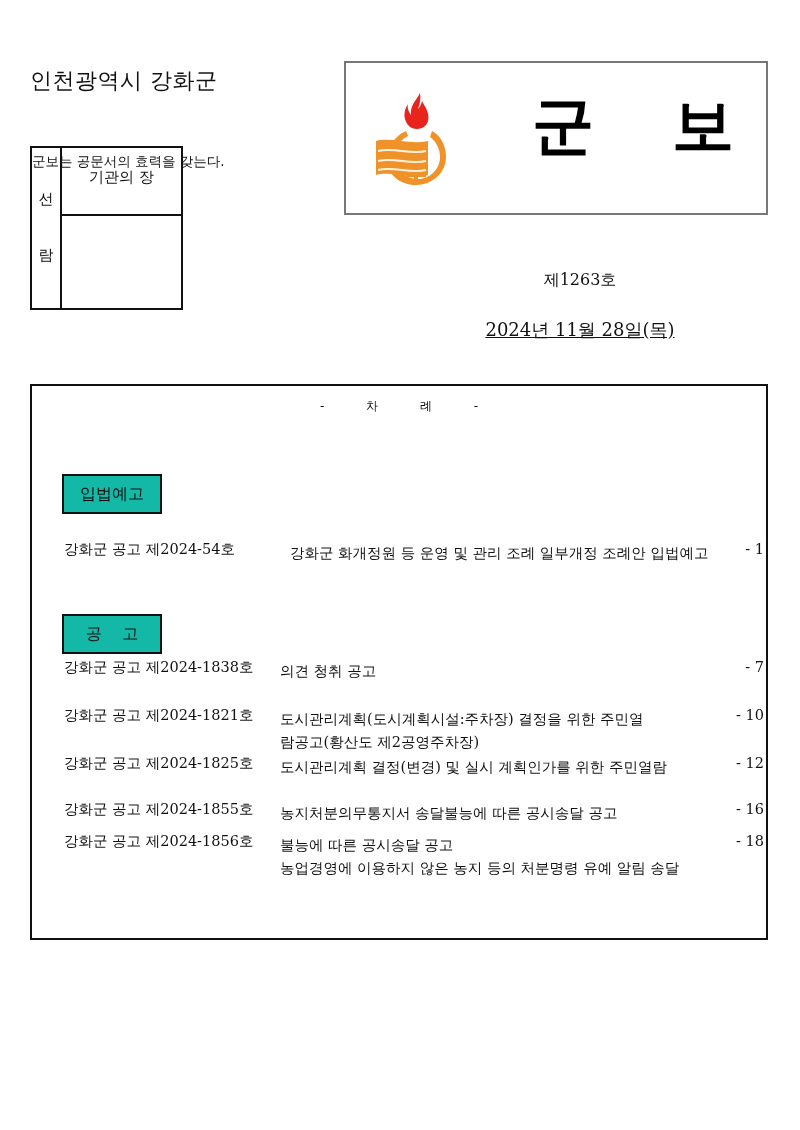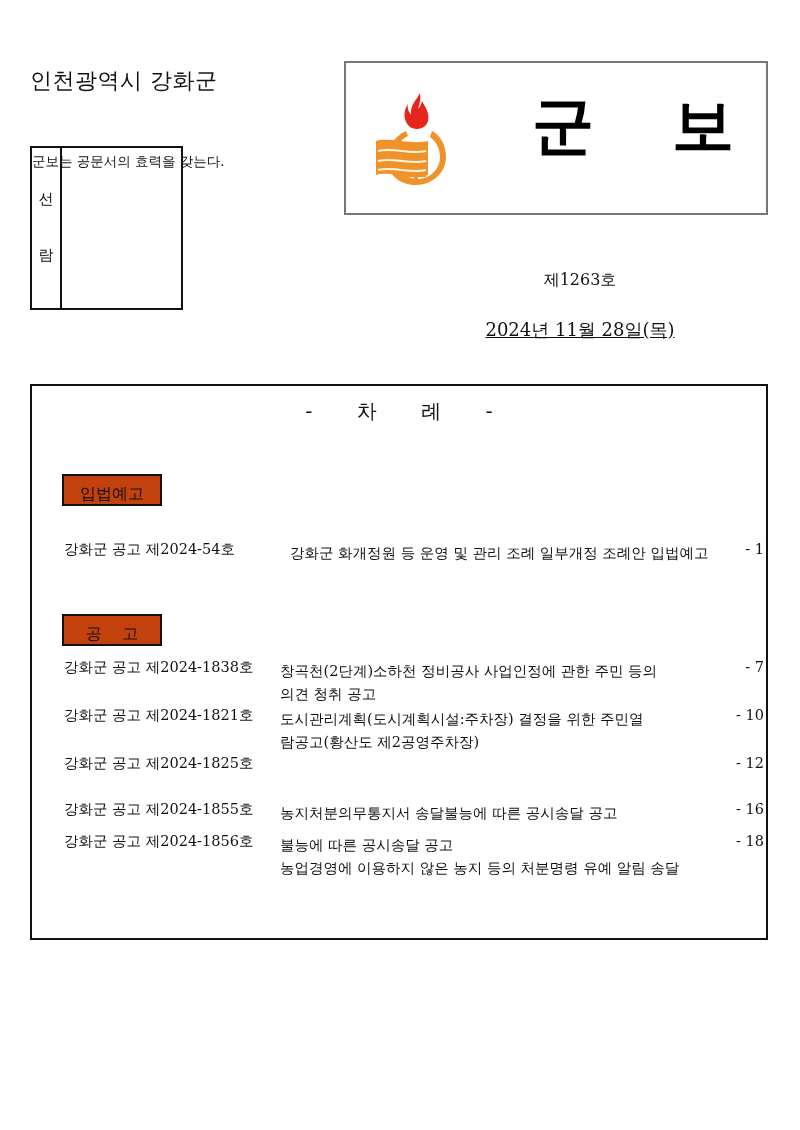--- a/index.html
+++ b/index.html
@@ -56,26 +56,26 @@
       font-size: 18px;
       text-decoration: underline;
     }
 
     .toc-box {
       position: absolute; left: 30px; top: 384px; width: 738px; height: 556px;
       border: 2px solid #111;
     }
     .toc-title {
       position: absolute; left: 0; right: 0; top: 12px; text-align: center;
-      font-family: "DejaVu Sans", sans-serif; font-size: 20px; word-spacing: 38px;
+      font-family: "DejaVu Sans", sans-serif; font-size: 12px; word-spacing: 38px;
     }
     .section-label {
-      position: absolute; border: 2px solid #111; background: #c2410c;
+      position: absolute; border: 2px solid #111; background: #14b8a6;
       font-family: "DejaVu Sans", sans-serif; font-size: 16px;
-      text-align: center; line-height: 36px; height: 32px;
+      text-align: center; line-height: 36px; height: 40px;
     }
     .entry {
       position: absolute; left: 32px; width: 700px;
       font-size: 14.5px; line-height: 23px;
     }
     .entry .src { position: absolute; left: 0; top: 0; white-space: nowrap; }
     .entry .ttl { position: absolute; left: 216px; top: 4px; width: 442px; }
     .entry .ttl-line { display: block; white-space: nowrap; }
     .entry .pg { position: absolute; right: 0; top: 0; white-space: nowrap; text-align: right; }
   </style>
@@ -83,20 +83,21 @@
 <body>
 
 <div class="gov-name">인천광역시 강화군</div>
 <div class="gov-sub">군보는 공문서의 효력을 갖는다.</div>
 
 <div class="review-box">
   <div class="review-side">
     <span style="top:42px">선</span>
     <span style="top:98px">람</span>
   </div>
+  <div class="review-head">기관의 장</div>
   <div style="position:absolute;left:30px;top:70px;right:0;bottom:0;"></div>
 </div>
 
 <div class="title-box">
   <svg class="logo" viewBox="0 0 96 100">
     <path d="M50 4 C46 12 40 16 41 26 C38 22 37 18 38 15 C33 22 33 32 40 38 C46 42 56 40 58 32 C60 24 55 18 52 12 C51 16 50 18 48 20 C50 14 51 9 50 4 Z" fill="#e8241c"></path>
     <path d="M36 42 C22 48 16 62 18 76 C20 88 32 96 46 96 C62 96 76 84 76 68 C76 56 70 46 62 42 L60 48 C66 52 70 60 70 68 C70 80 60 90 48 90 C38 90 30 84 26 76 L26 72 C24 62 28 52 38 47 Z" fill="#f0922a"></path>
     <path d="M6 52 C20 48 40 56 58 52 L58 86 C40 90 20 82 6 86 Z" fill="#f0922a"></path>
     <path d="M8 62 C24 58 40 66 56 62" stroke="#fff3df" stroke-width="2.2" fill="none"></path>
     <path d="M8 72 C24 68 40 76 56 72" stroke="#fff3df" stroke-width="2.2" fill="none"></path>
@@ -122,38 +123,38 @@
       <span class="ttl-line">강화군 화개정원 등 운영 및 관리 조례 일부개정 조례안 입법예고</span>
     </span>
     <span class="pg">- 1</span>
   </div>
 
   <div class="section-label" style="left:30px; top:228px; width:100px; white-space:pre;">공    고</div>
 
   <div class="entry" style="top:270px;">
     <span class="src">강화군 공고 제2024-1838호</span>
     <span class="ttl">
-      <span class="ttl-line">창곡천(2단계)소하천 정비공사 사업인정에 관한 주민 등의</span>
       <span class="ttl-line">의견 청취 공고</span>
     </span>
     <span class="pg">- 7</span>
   </div>
 
   <div class="entry" style="top:318px;">
     <span class="src">강화군 공고 제2024-1821호</span>
     <span class="ttl">
       <span class="ttl-line">도시관리계획(도시계획시설:주차장) 결정을 위한 주민열</span>
       <span class="ttl-line">람공고(황산도 제2공영주차장)</span>
     </span>
     <span class="pg">- 10</span>
   </div>
 
   <div class="entry" style="top:366px;">
     <span class="src">강화군 공고 제2024-1825호</span>
     <span class="ttl">
+      <span class="ttl-line">도시관리계획 결정(변경) 및 실시 계획인가를 위한 주민열람</span>
     </span>
     <span class="pg">- 12</span>
   </div>
 
   <div class="entry" style="top:412px;">
     <span class="src">강화군 공고 제2024-1855호</span>
     <span class="ttl">
       <span class="ttl-line">농지처분의무통지서 송달불능에 따른 공시송달 공고</span>
     </span>
     <span class="pg">- 16</span>

